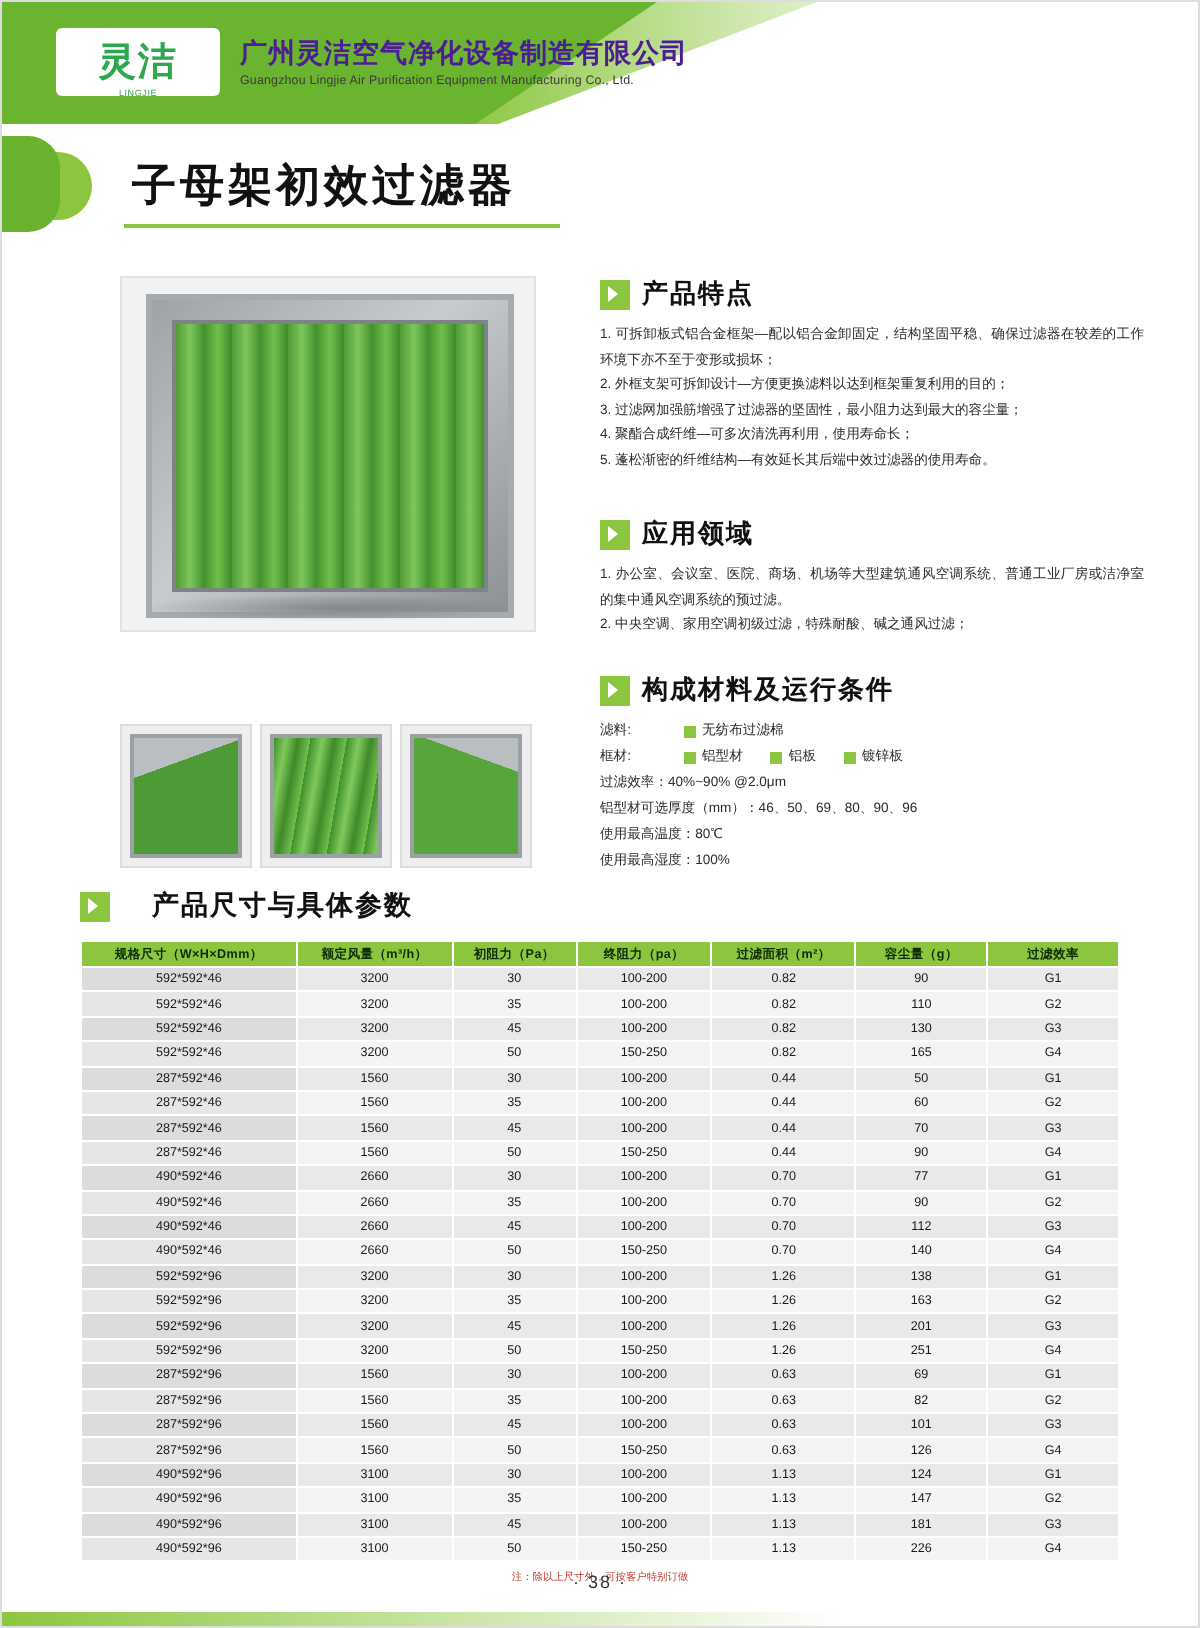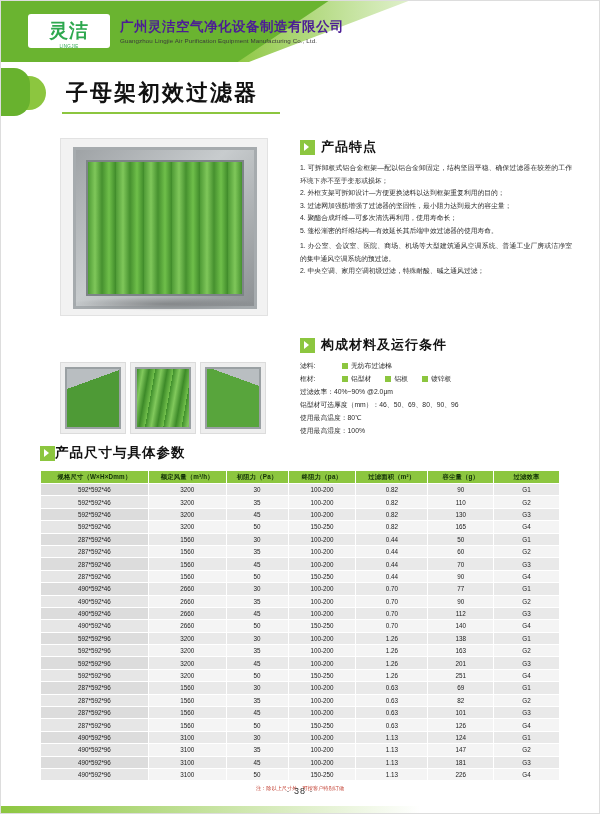--- a/index.html
+++ b/index.html
@@ -155,21 +155,21 @@
   .chip{
     display:inline-flex; align-items:center; gap:3px; margin-right:14px;
   }
   .sq{
     width:6px; height:6px; background:#8cc63f; display:inline-block;
   }
   .mat-line{ font-size:6.8px; line-height:1.9; color:#2b2b2b; }
 
   
   .table-sec{ position:absolute; left:40px; top:444px; width:520px; }
-  .table-head{ display:flex; align-items:center; gap:0; margin-bottom:8px; }
+  .table-head{ display:flex; align-items:center; gap:21px; margin-bottom:8px; }
   .table-head .sec-title{ font-size:13.5px; }
 
   table{
     border-collapse:collapse; width:520px;
     font-size:6.3px; color:#1a1a1a;
   }
   thead th{
     background:#8cc63f; color:#0f2d06; font-weight:bold;
     height:13px; border:1px solid #ffffff;
     font-size:6.3px; letter-spacing:.2px;
@@ -250,20 +250,24 @@
   <div class="sec-body">
     <span class="li">1. 可拆卸板式铝合金框架—配以铝合金卸固定，结构坚固平稳、确保过滤器在较差的工作环境下亦不至于变形或损坏；</span>
     <span class="li">2. 外框支架可拆卸设计—方便更换滤料以达到框架重复利用的目的；</span>
     <span class="li">3. 过滤网加强筋增强了过滤器的坚固性，最小阻力达到最大的容尘量；</span>
     <span class="li">4. 聚酯合成纤维—可多次清洗再利用，使用寿命长；</span>
     <span class="li">5. 蓬松渐密的纤维结构—有效延长其后端中效过滤器的使用寿命。</span>
   </div>
 </div>
 
 <div class="sec" style="top:240px;">
+  <div class="sec-head">
+    <span class="arrow-icon"></span>
+    <span class="sec-title">应用领域</span>
+  </div>
   <div class="sec-body">
     <span class="li">1. 办公室、会议室、医院、商场、机场等大型建筑通风空调系统、普通工业厂房或洁净室的集中通风空调系统的预过滤。</span>
     <span class="li">2. 中央空调、家用空调初级过滤，特殊耐酸、碱之通风过滤；</span>
   </div>
 </div>
 
 <div class="sec" style="top:318px;">
   <div class="sec-head">
     <span class="arrow-icon"></span>
     <span class="sec-title">构成材料及运行条件</span>

